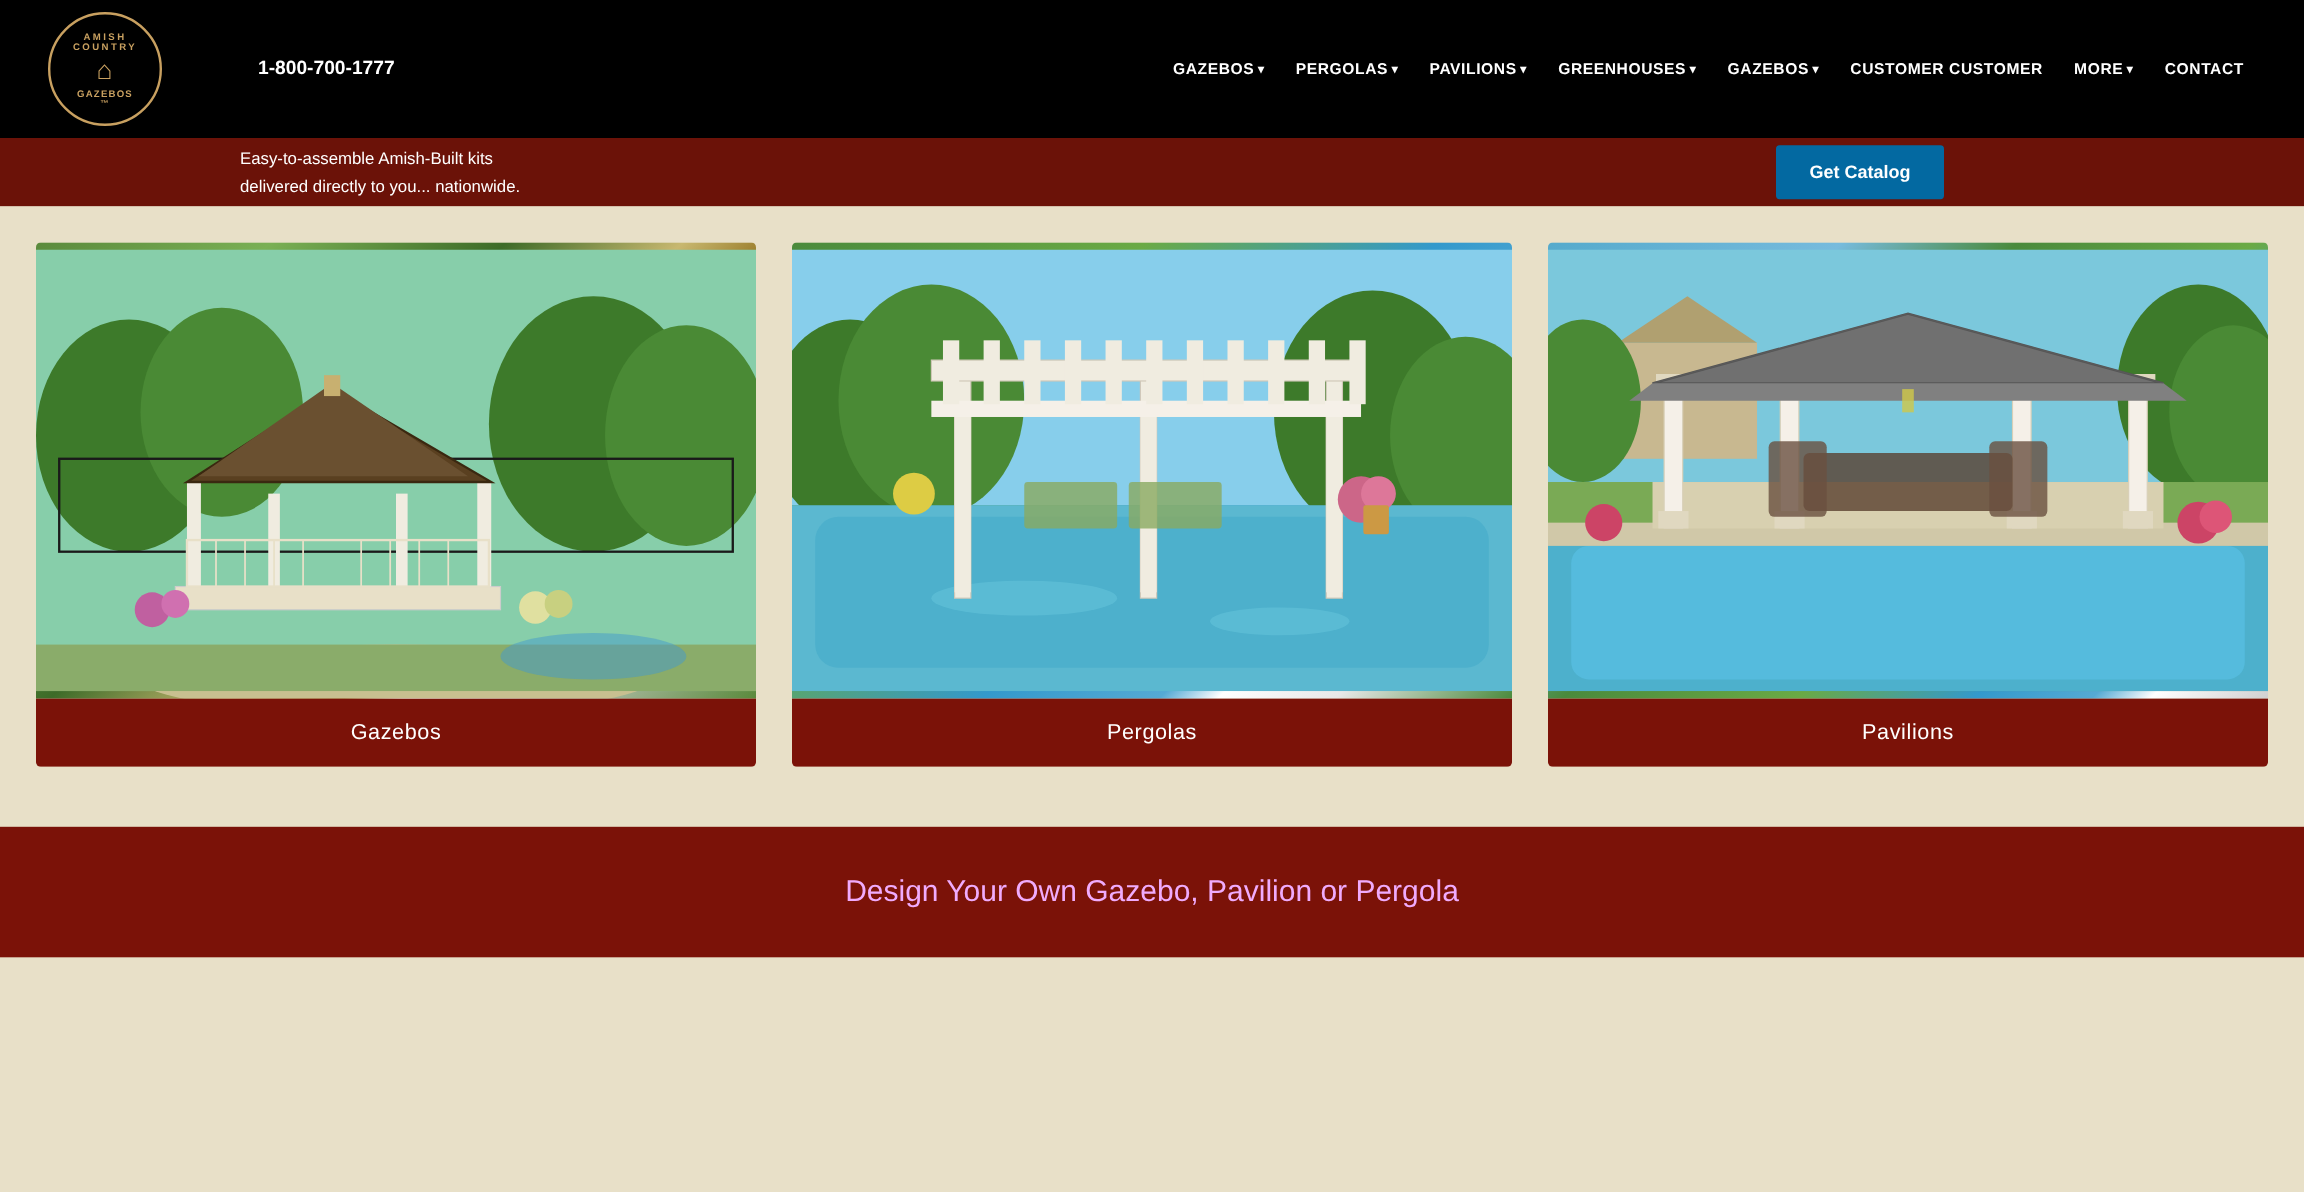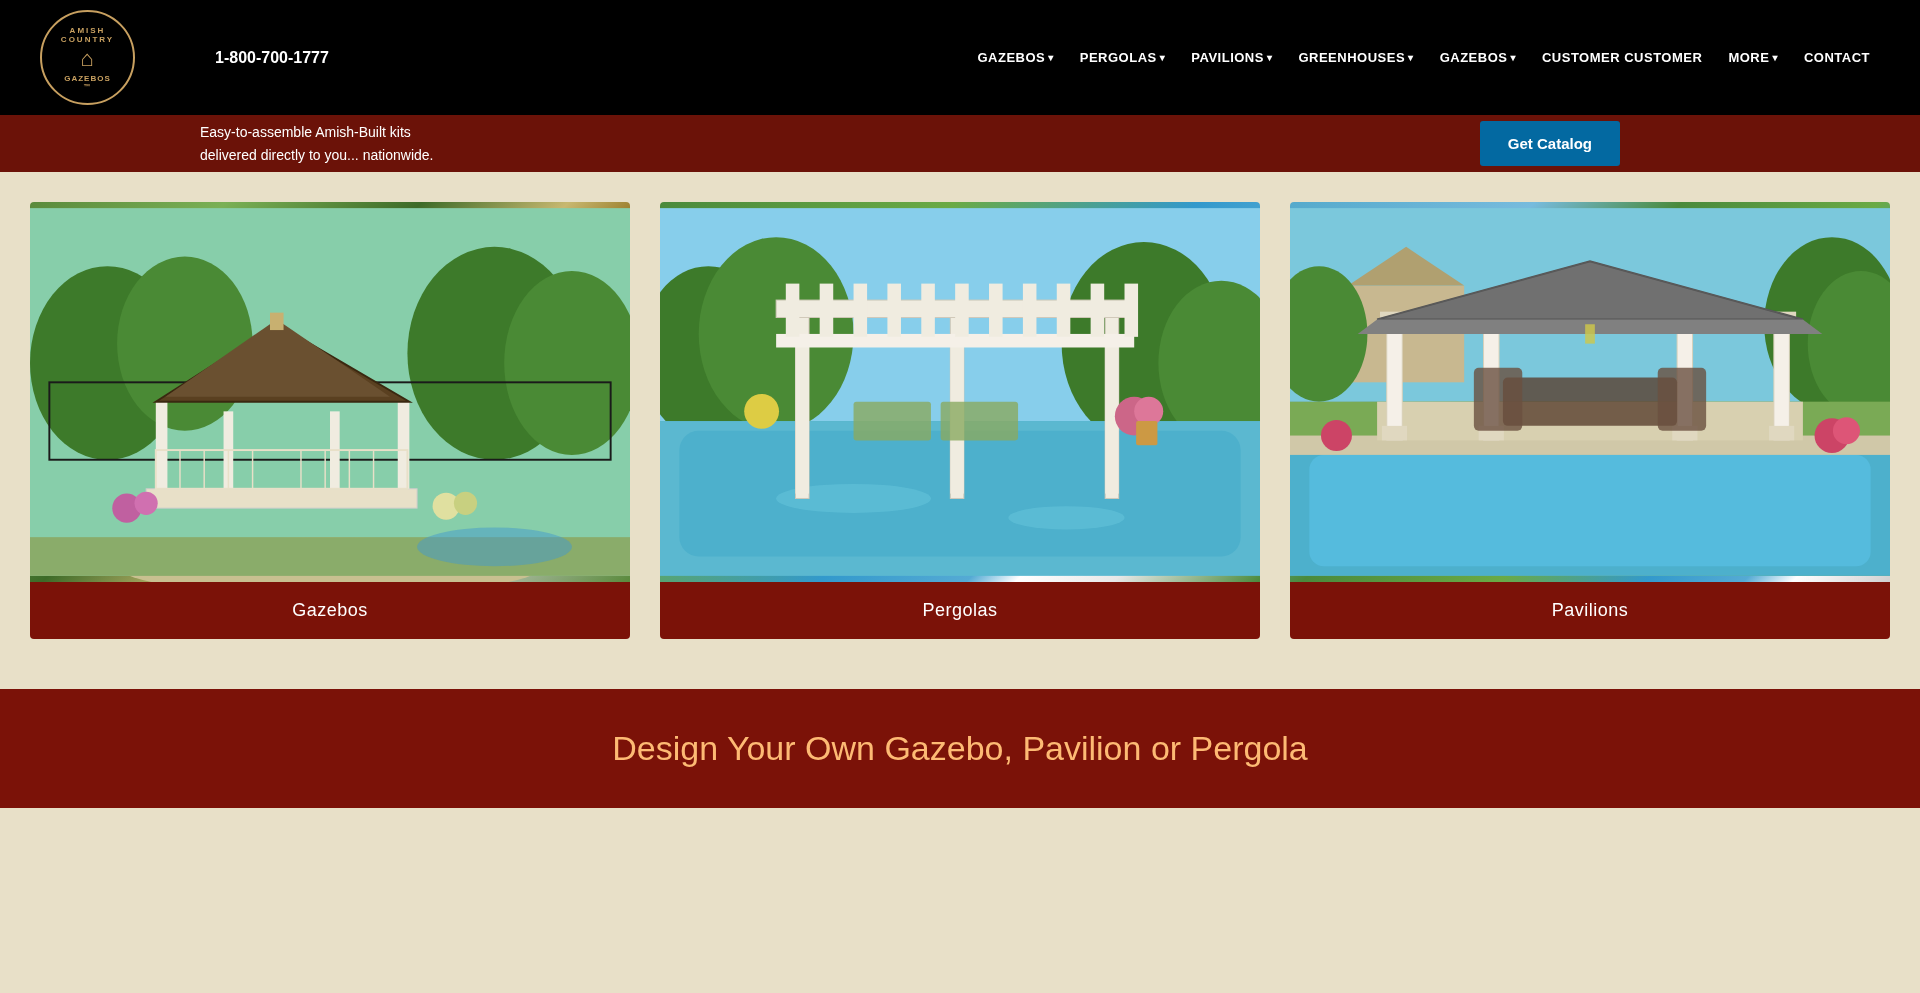--- a/index.html
+++ b/index.html
@@ -160,22 +160,22 @@
       letter-spacing: 0.5px;
     }
 
     
     .footer-section {
       background: #7B1208;
       padding: 40px 20px;
       text-align: center;
     }
     .footer-title {
-      color: #fdba74;
-      font-size: 34px;
+      color: #f0abfc;
+      font-size: 25px;
       font-weight: 400;
     }
   </style>
 </head>
 <body>
 
 <header class="header">
   <div class="logo-area">
     <div class="logo-circle">
       <span class="logo-top">AMISH COUNTRY</span>

